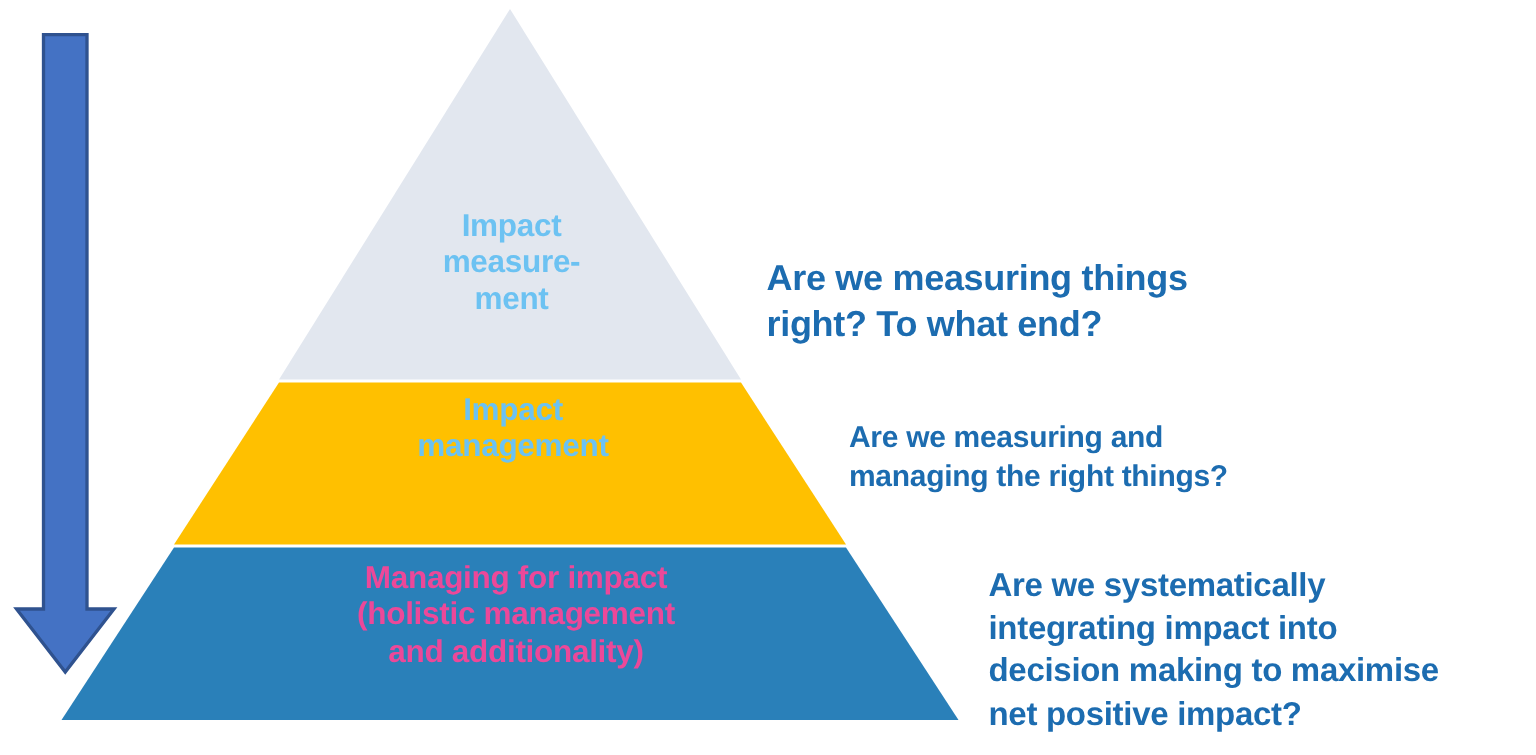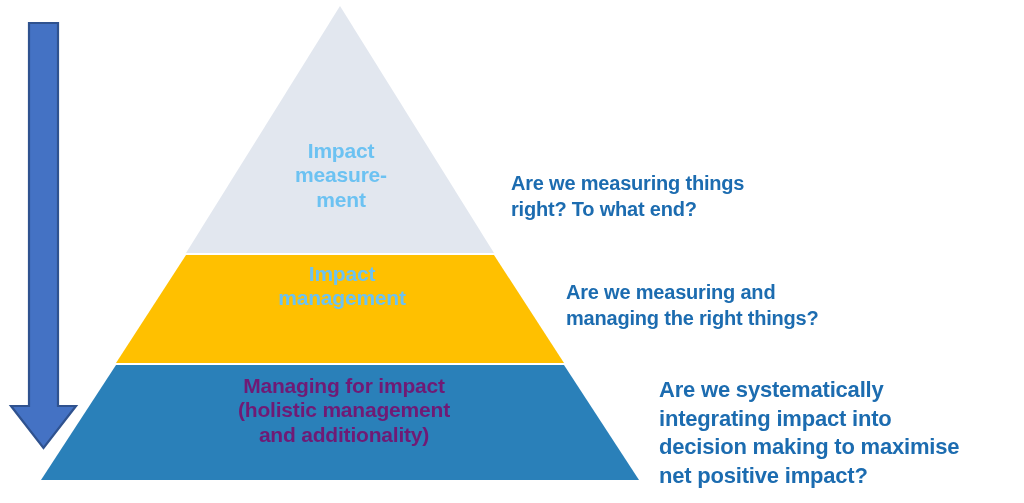--- a/index.html
+++ b/index.html
@@ -66,38 +66,38 @@
     width: 204px;
     font-size: 21px;
     color: #6CC2F2;
   }
 
   #tier-label-bottom {
     left: 148px;
     top: 374px;
     width: 392px;
     font-size: 21px;
-    color: #701a75;
+    color: #ec4899;
   }
 
   
   .question {
     position: absolute;
     font-weight: bold;
     line-height: 1.30;
     white-space: pre-line;
     color: #1C6CB0;
     letter-spacing: -0.2px;
   }
 
   #question-top {
     left: 511px;
     top: 170px;
     width: 360px;
-    font-size: 20px;
+    font-size: 24px;
   }
 
   #question-middle {
     left: 566px;
     top: 279px;
     width: 370px;
     font-size: 20px;
   }
 
   #question-bottom {

